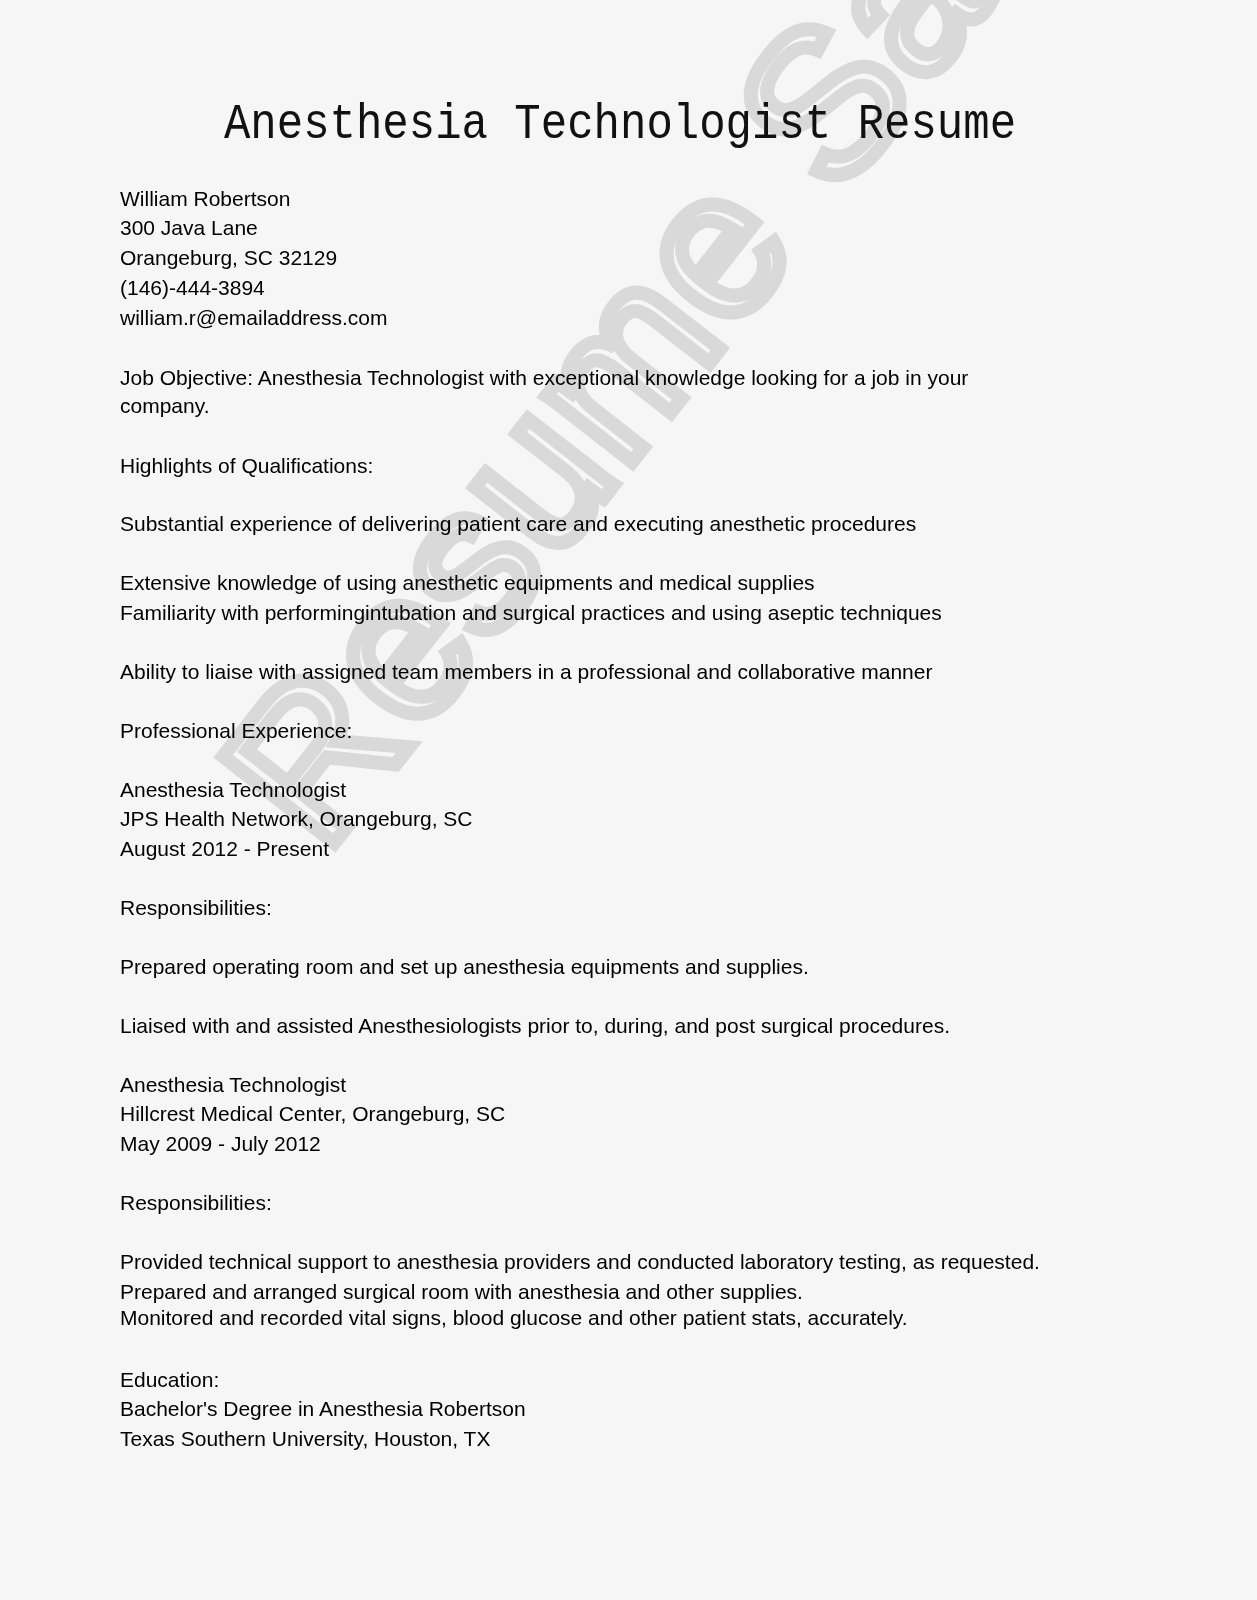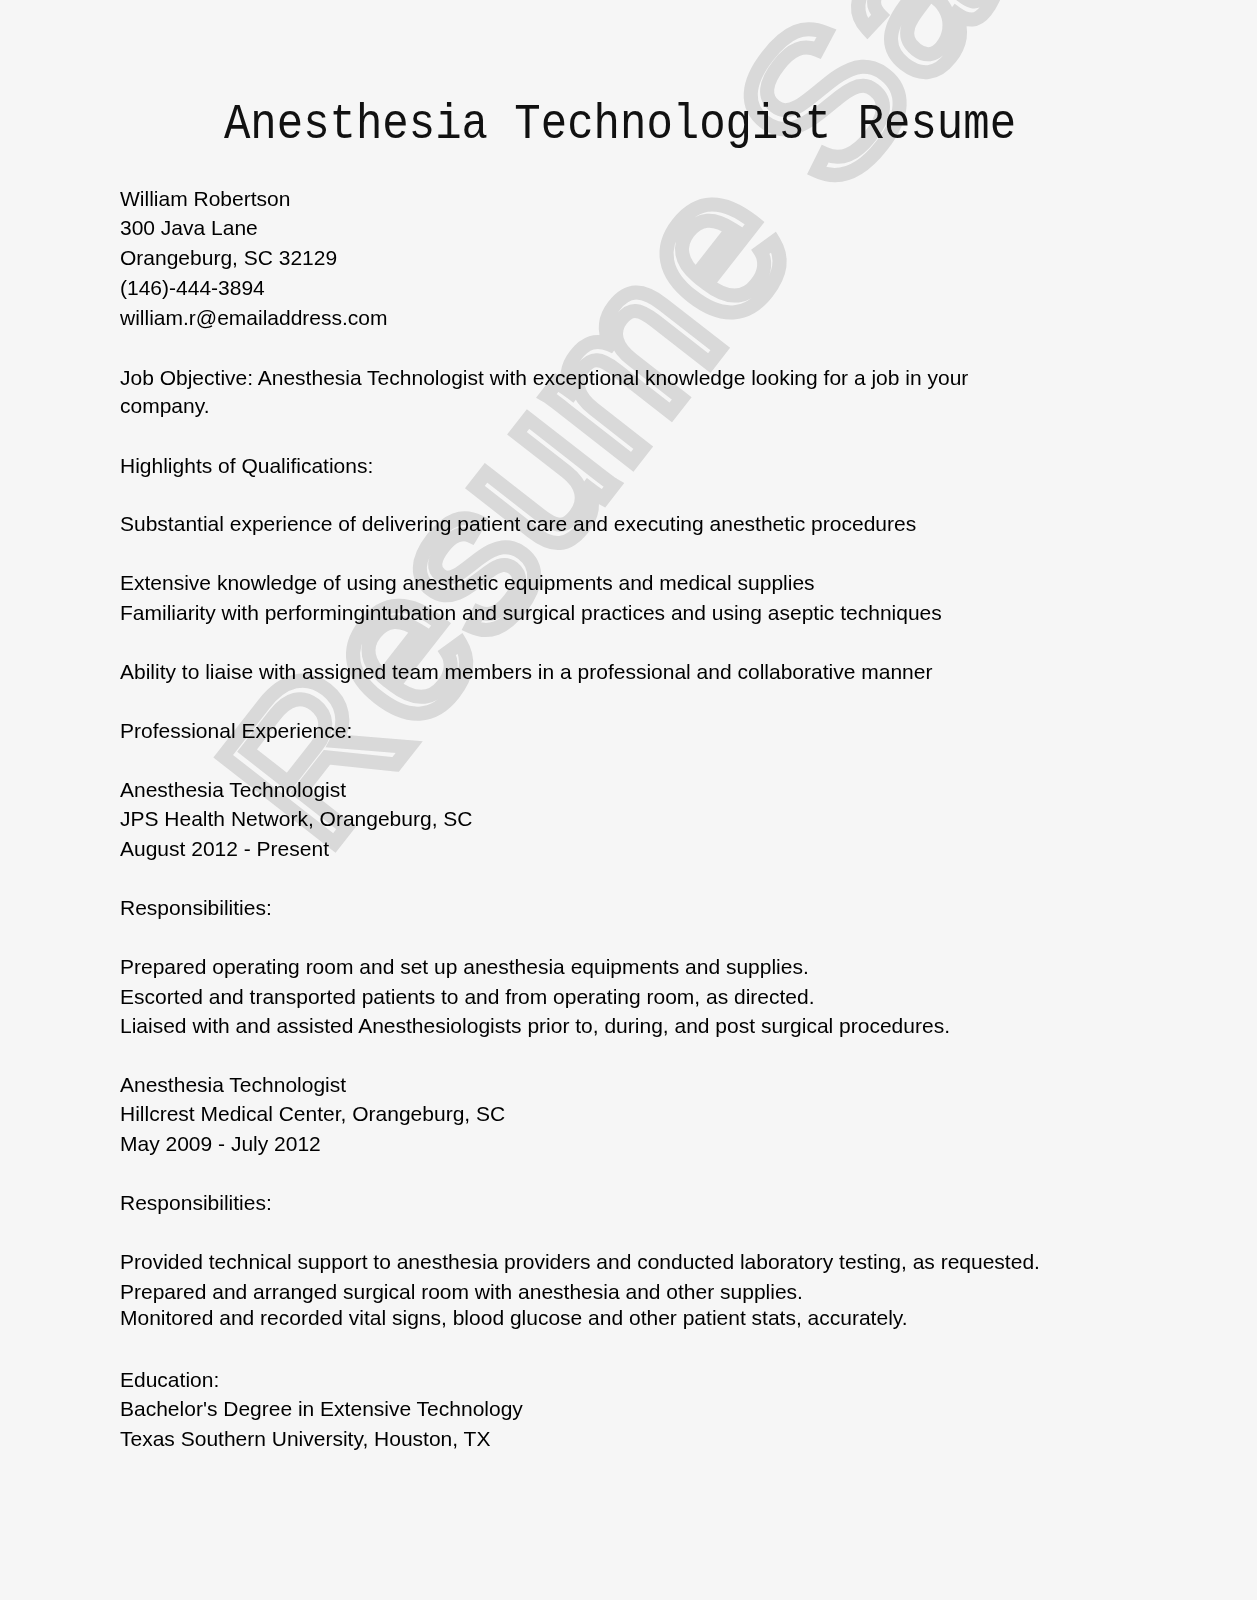--- a/index.html
+++ b/index.html
@@ -63,27 +63,26 @@
   <div class="line" style="top:601px">Familiarity with performingintubation and surgical practices and using aseptic techniques</div>
   <div class="line" style="top:660px">Ability to liaise with assigned team members in a professional and collaborative manner</div>
 
   <div class="line bold" style="top:719px">Professional Experience:</div>
 
   <div class="line" style="top:778px">Anesthesia Technologist</div>
   <div class="line" style="top:807px">JPS Health Network, Orangeburg, SC</div>
   <div class="line" style="top:837px">August 2012 - Present</div>
   <div class="line bold" style="top:896px">Responsibilities:</div>
   <div class="line" style="top:955px">Prepared operating room and set up anesthesia equipments and supplies.</div>
-  <div class="line" style="top:985px">Escorted and transported patients to and from operating room, as directed.</div>
   <div class="line" style="top:1014px">Liaised with and assisted Anesthesiologists prior to, during, and post surgical procedures.</div>
 
   <div class="line" style="top:1073px">Anesthesia Technologist</div>
   <div class="line" style="top:1102px">Hillcrest Medical Center, Orangeburg, SC</div>
   <div class="line" style="top:1132px">May 2009 - July 2012</div>
   <div class="line bold" style="top:1191px">Responsibilities:</div>
   <div class="line" style="top:1250px">Provided technical support to anesthesia providers and conducted laboratory testing, as requested.</div>
   <div class="line" style="top:1280px">Prepared and arranged surgical room with anesthesia and other supplies.</div>
   <div class="line" style="top:1306px">Monitored and recorded vital signs, blood glucose and other patient stats, accurately.</div>
 
   <div class="line bold" style="top:1368px">Education:</div>
-  <div class="line" style="top:1397px">Bachelor's Degree in Extensive Technology</div>
+  <div class="line" style="top:1397px">Bachelor's Degree in Anesthesia Robertson</div>
   <div class="line" style="top:1427px">Texas Southern University, Houston, TX</div>
 </div>
 
 </body></html>

